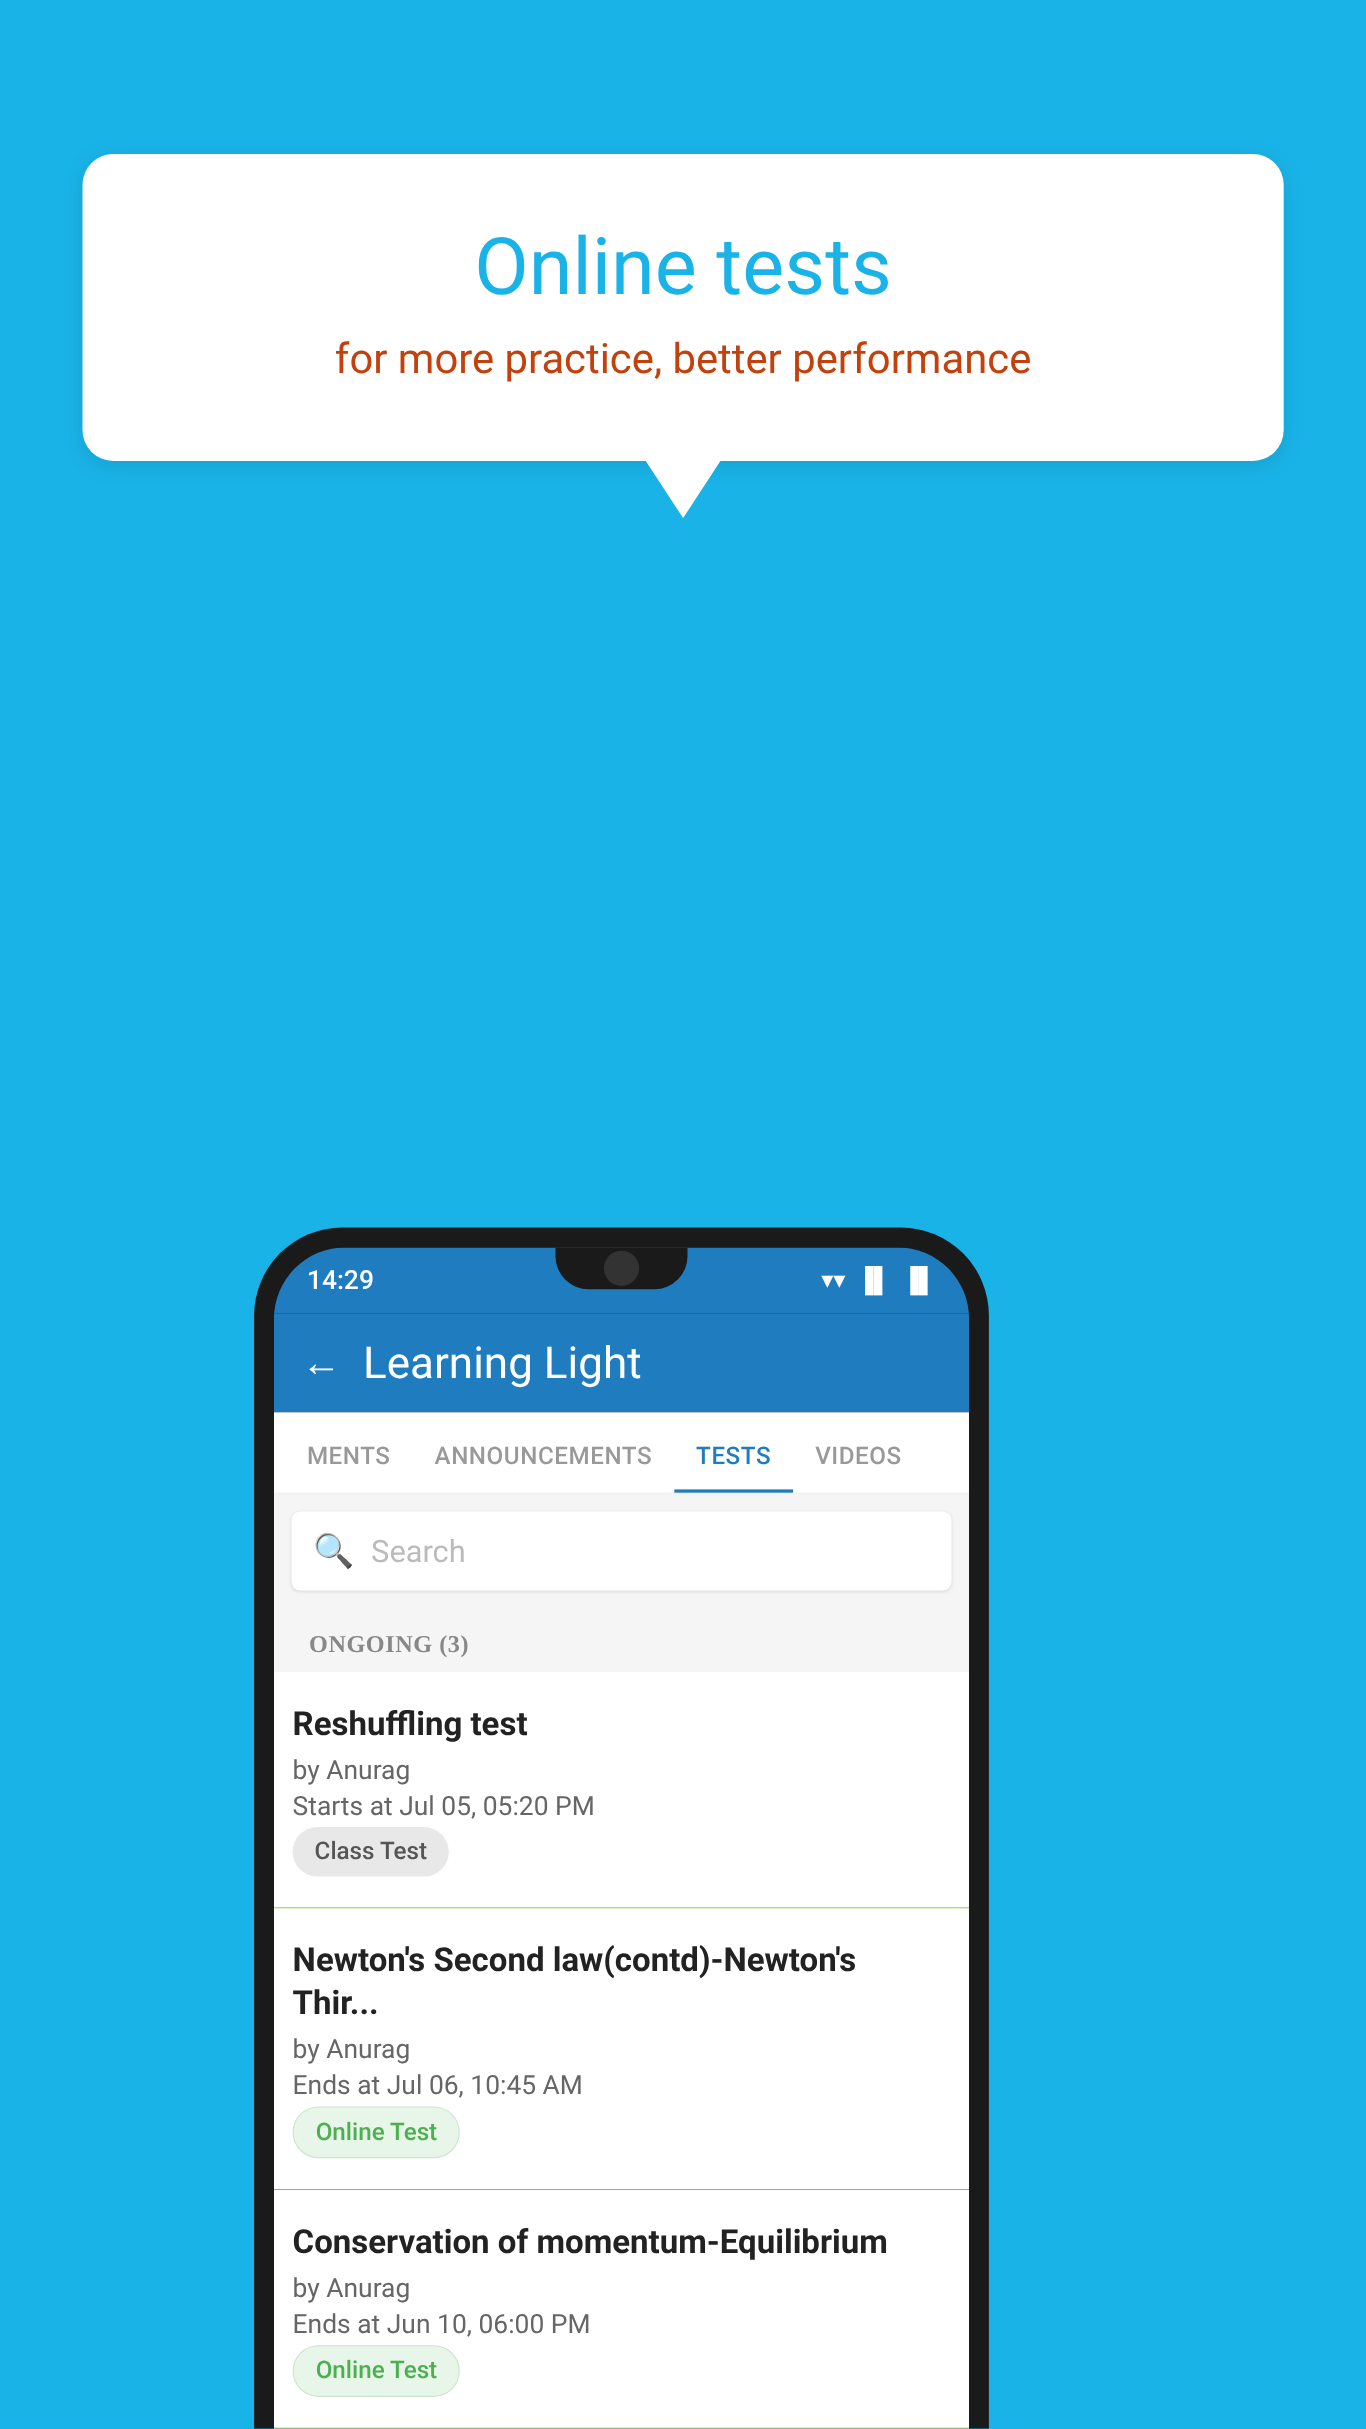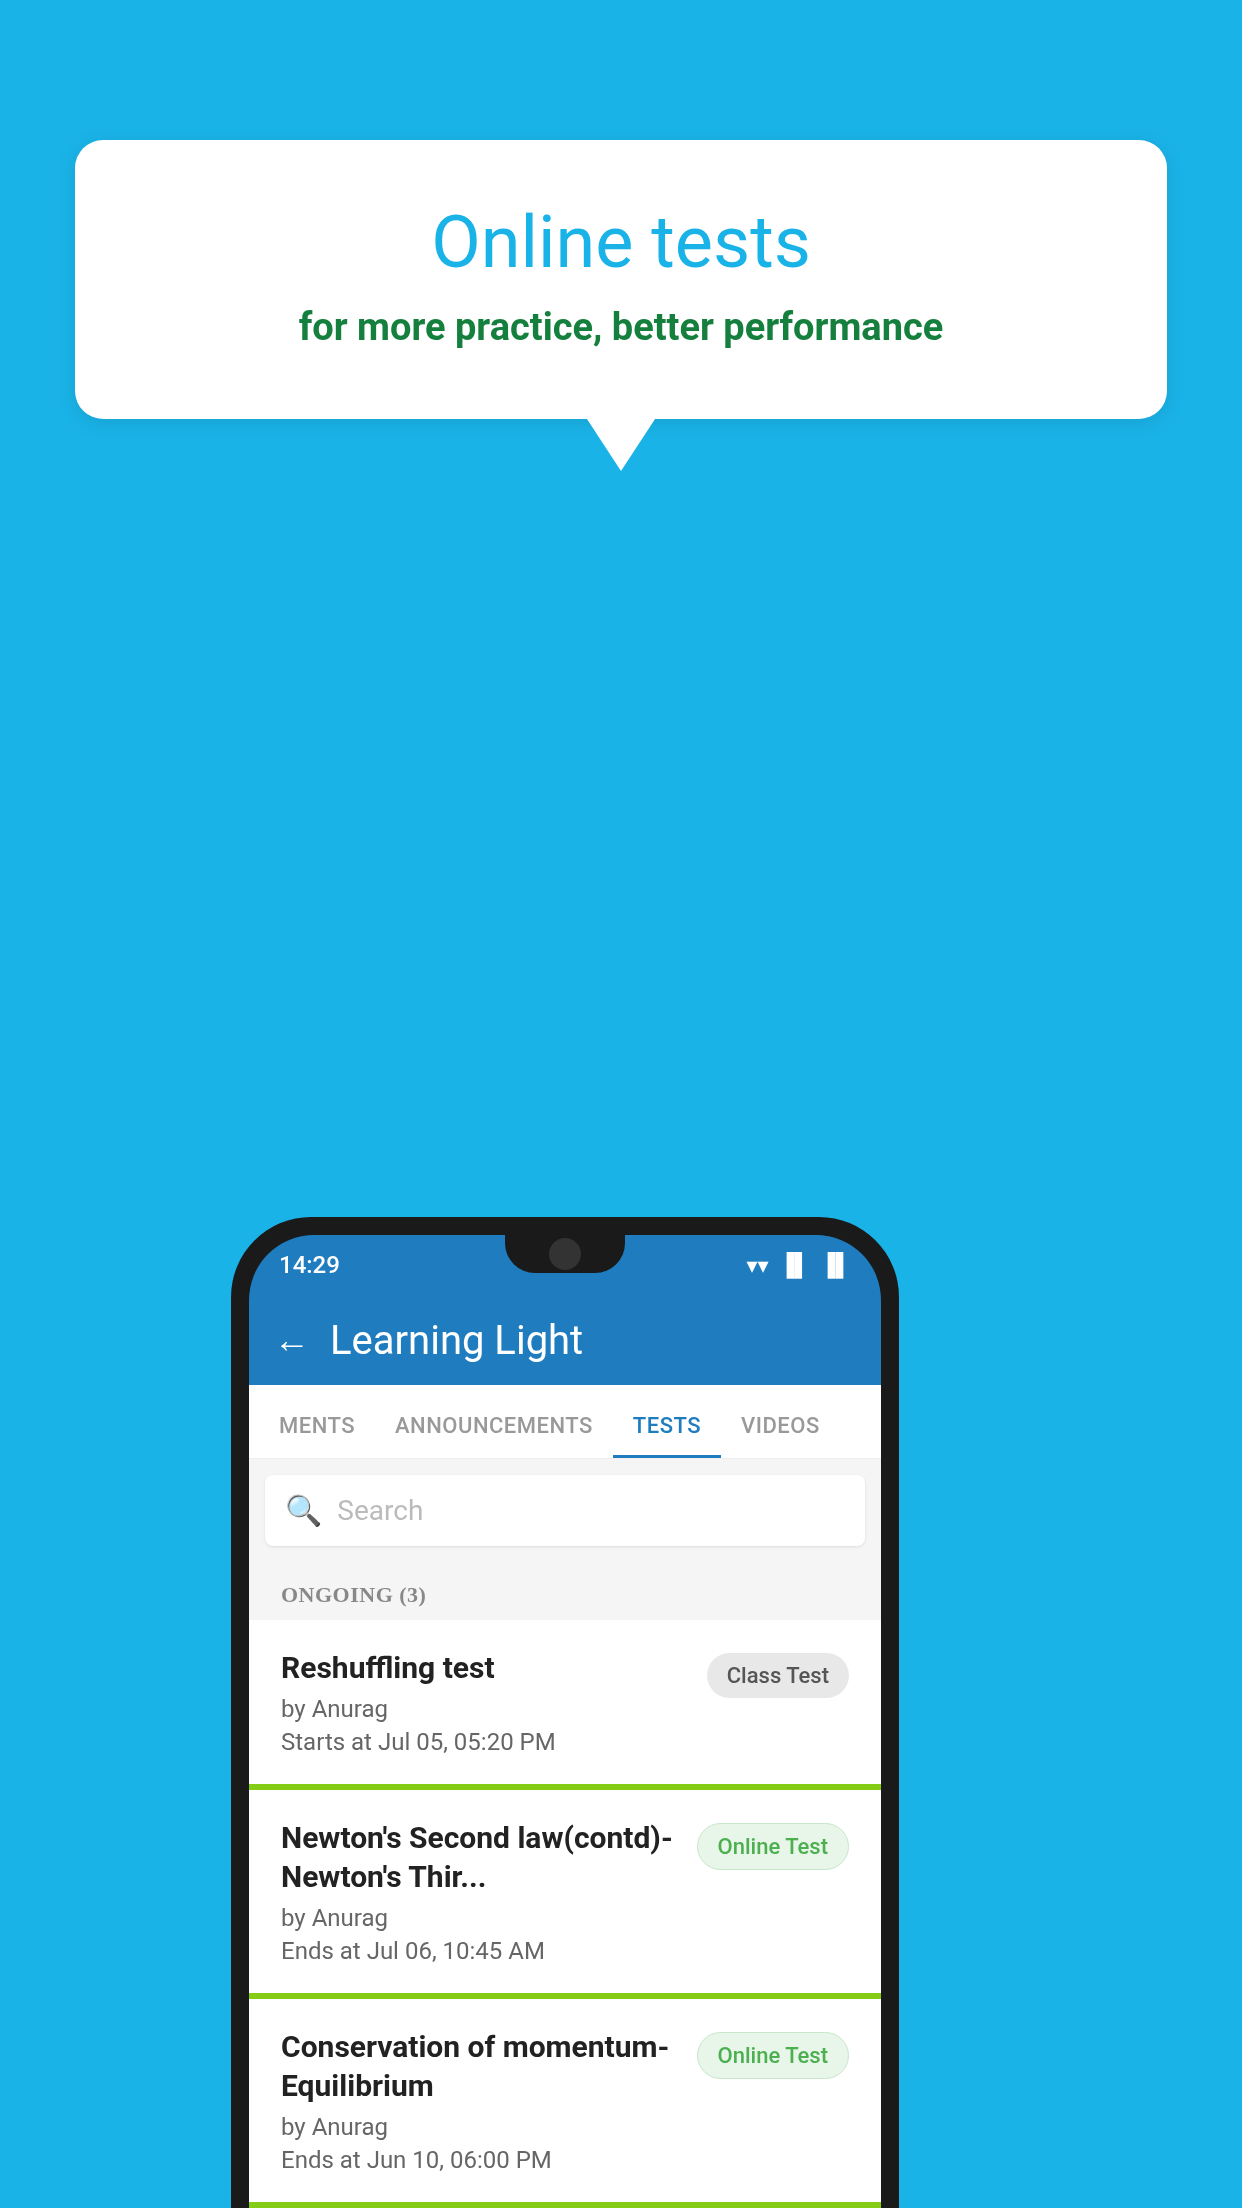--- a/index.html
+++ b/index.html
@@ -45,23 +45,23 @@
     }
 
     .speech-bubble h1 {
       color: #1ab3e8;
       font-size: 72px;
       font-weight: 400;
       margin-bottom: 20px;
     }
 
     .speech-bubble p {
-      color: #15803d;
+      color: #c2410c;
       font-size: 38px;
-      font-weight: 700;
+      font-weight: 400;
     }
 
     
     .phone-wrapper {
       position: absolute;
       bottom: 0;
       left: 50%;
       transform: translateX(-50%);
       width: 780px;
     }
@@ -212,25 +212,26 @@
       color: #888;
       font-size: 22px;
       font-weight: 600;
       letter-spacing: 0.5px;
     }
 
     
     .test-card {
       background: white;
       margin: 0;
-      padding: 28px 32px;
-      border-bottom: 6px solid #84cc16;
+      padding: 28px 17px;
+      border-bottom: 1px solid #84cc16;
       display: flex;
       justify-content: space-between;
       align-items: flex-start;
+      flex-direction: column;
     }
 
     .test-info {
       flex: 1;
       padding-right: 15px;
     }
 
     .test-name {
       font-size: 30px;
       font-weight: 700;

